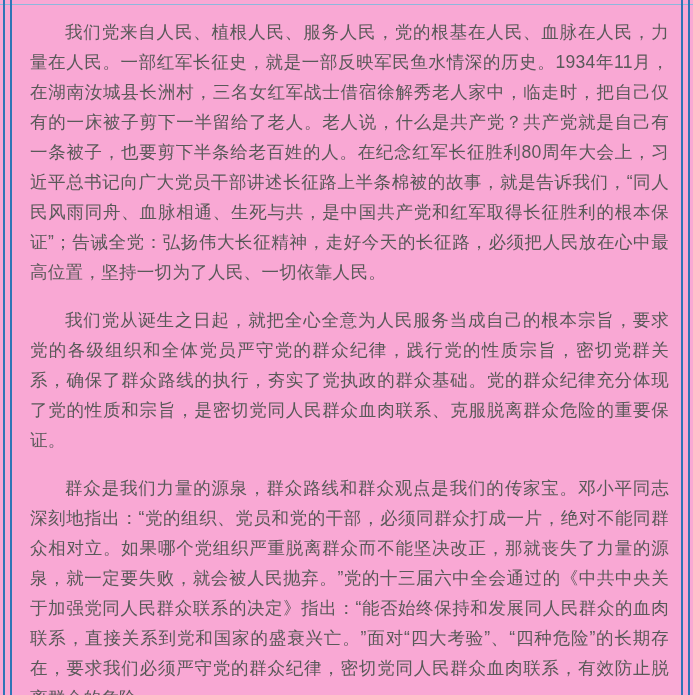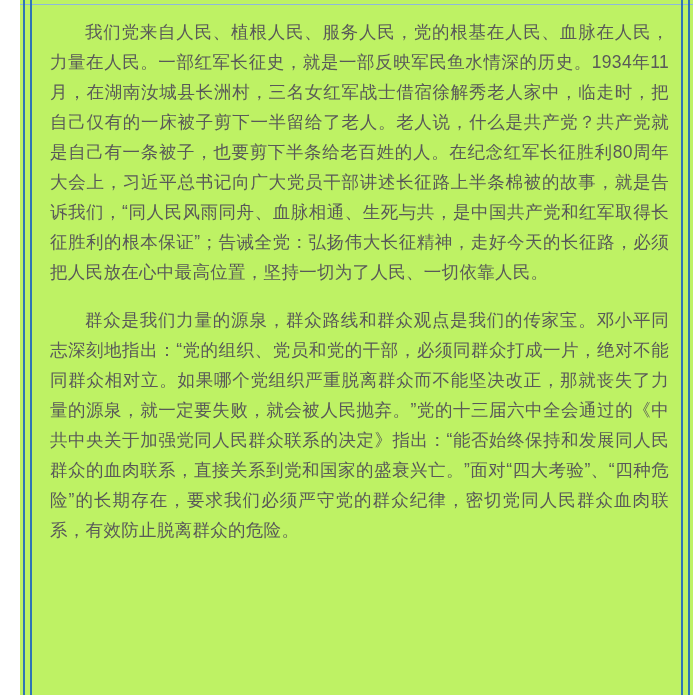--- a/index.html
+++ b/index.html
@@ -10,22 +10,21 @@
   body {
     width: 693px;
     height: 695px;
     position: relative;
     overflow: hidden;
     font-family: "Liberation Sans", sans-serif;
   }
   .page-frame {
     position: absolute;
     inset: 0;
-    background: #bef264;
-    margin-left: 20px;
+    background: #f9a8d4;
   }
   
   .vrule {
     position: absolute;
     top: 0;
     bottom: 0;
     width: 2px;
     background: #2e75b6;
   }
   .vrule.left-outer  { left: 3px; }
@@ -67,15 +66,16 @@
 
 <div class="page-frame">
   <div class="hrule-top"></div>
   <div class="vrule left-outer"></div>
   <div class="vrule left-inner"></div>
   <div class="vrule right-inner"></div>
   <div class="vrule right-outer"></div>
 
   <div class="article">
     <p>我们党来自人民、植根人民、服务人民，党的根基在人民、血脉在人民，力量在人民。一部红军长征史，就是一部反映军民鱼水情深的历史。1934年11月，在湖南汝城县长洲村，三名女红军战士借宿徐解秀老人家中，临走时，把自己仅有的一床被子剪下一半留给了老人。老人说，什么是共产党？共产党就是自己有一条被子，也要剪下半条给老百姓的人。在纪念红军长征胜利80周年大会上，习近平总书记向广大党员干部讲述长征路上半条棉被的故事，就是告诉我们，“同人民风雨同舟、血脉相通、生死与共，是中国共产党和红军取得长征胜利的根本保证”；告诫全党：弘扬伟大长征精神，走好今天的长征路，必须把人民放在心中最高位置，坚持一切为了人民、一切依靠人民。</p>
+    <p>我们党从诞生之日起，就把全心全意为人民服务当成自己的根本宗旨，要求党的各级组织和全体党员严守党的群众纪律，践行党的性质宗旨，密切党群关系，确保了群众路线的执行，夯实了党执政的群众基础。党的群众纪律充分体现了党的性质和宗旨，是密切党同人民群众血肉联系、克服脱离群众危险的重要保证。</p>
     <p>群众是我们力量的源泉，群众路线和群众观点是我们的传家宝。邓小平同志深刻地指出：“党的组织、党员和党的干部，必须同群众打成一片，绝对不能同群众相对立。如果哪个党组织严重脱离群众而不能坚决改正，那就丧失了力量的源泉，就一定要失败，就会被人民抛弃。”党的十三届六中全会通过的《中共中央关于加强党同人民群众联系的决定》指出：“能否始终保持和发展同人民群众的血肉联系，直接关系到党和国家的盛衰兴亡。”面对“四大考验”、“四种危险”的长期存在，要求我们必须严守党的群众纪律，密切党同人民群众血肉联系，有效防止脱离群众的危险。</p>
   </div>
 </div>
 
 </body></html>

